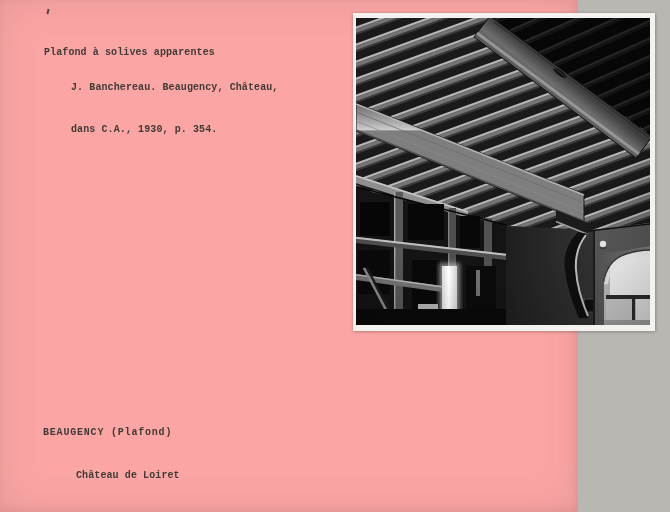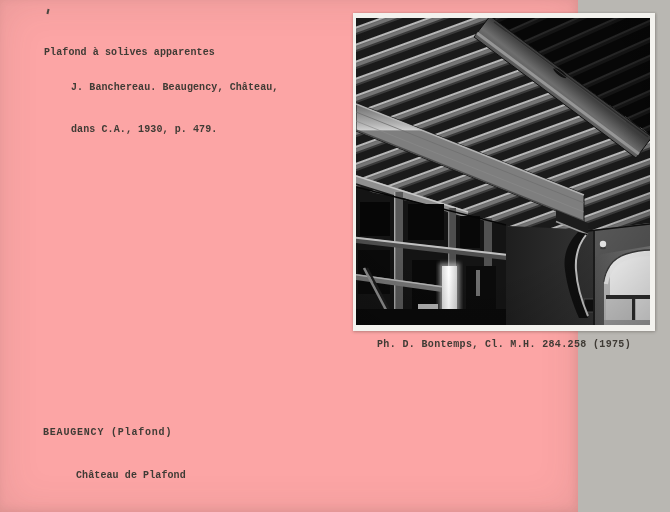--- a/index.html
+++ b/index.html
@@ -42,21 +42,21 @@
 <div class="archive-card">
 
   <div class="stray-mark"></div>
 
   <div class="typed top-note">
     <div>Plafond à solives apparentes</div>
   </div>
 
   <div class="typed reference">
     <div>J. Banchereau. Beaugency, Château,</div>
-    <div>dans C.A., 1930, p. 479.</div>
+    <div>dans C.A., 1930, p. 354.</div>
   </div>
 
   <div class="photo-print">
     <svg class="photo-image" viewBox="0 0 294 307" preserveAspectRatio="none" role="img">
       <defs>
         <pattern id="joists" width="24" height="16" patternUnits="userSpaceOnUse" patternTransform="rotate(-20)">
           <rect width="24" height="16" fill="#1a1a1a"></rect>
           <rect y="8" width="24" height="2.4" fill="#b8b8b8"></rect>
           <rect y="10.4" width="24" height="3.8" fill="#747474"></rect>
           <rect y="14.2" width="24" height="1.8" fill="#3c3c3c"></rect>
@@ -180,23 +180,22 @@
       <ellipse cx="247" cy="230" rx="3" ry="1.2" fill="#3e3e3e"></ellipse>
       <circle cx="247" cy="226" r="3.2" fill="#efefef"></circle>
 
       <line x1="0" y1="169" x2="150" y2="207" stroke="#060606" stroke-width="1.6"></line>
       <line x1="232" y1="213" x2="294" y2="206" stroke="#101010" stroke-width="1.6"></line>
 
       <rect x="0" y="0" width="294" height="307" fill="url(#vignette)"></rect>
     </svg>
   </div>
 
-  <div class="typed caption">Ph. D. Bontemps, Cl. M.H. 284.258 (1975)</div>
 
   <div class="typed loc-title">BEAUGENCY (Plafond)</div>
   <div class="typed loc-details">
-    <div>Château de Plafond</div>
+    <div>Château de Loiret</div>
     <div>Corps de bâtiment principal</div>
     
     
   </div>
 
 </div>
 
 </body></html>

